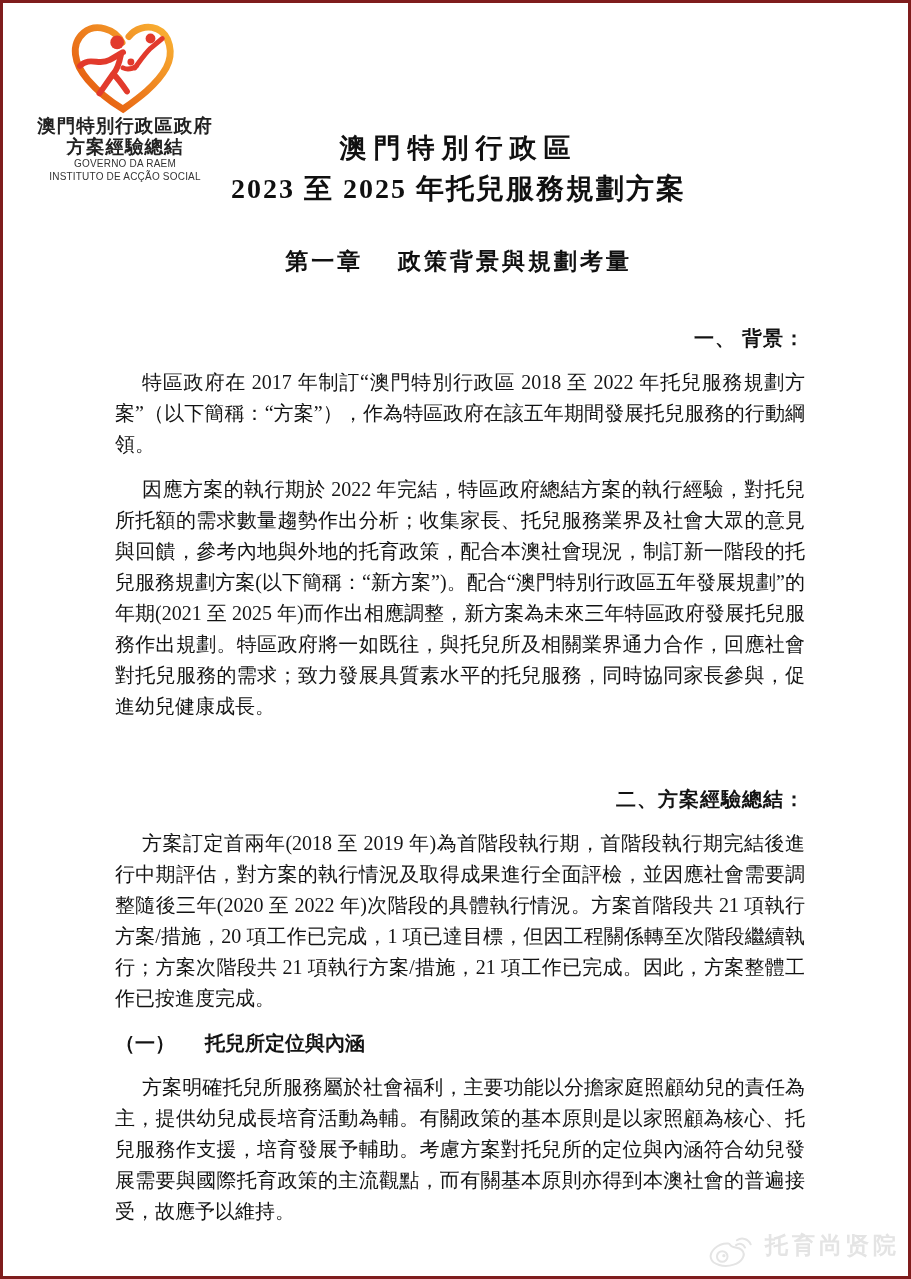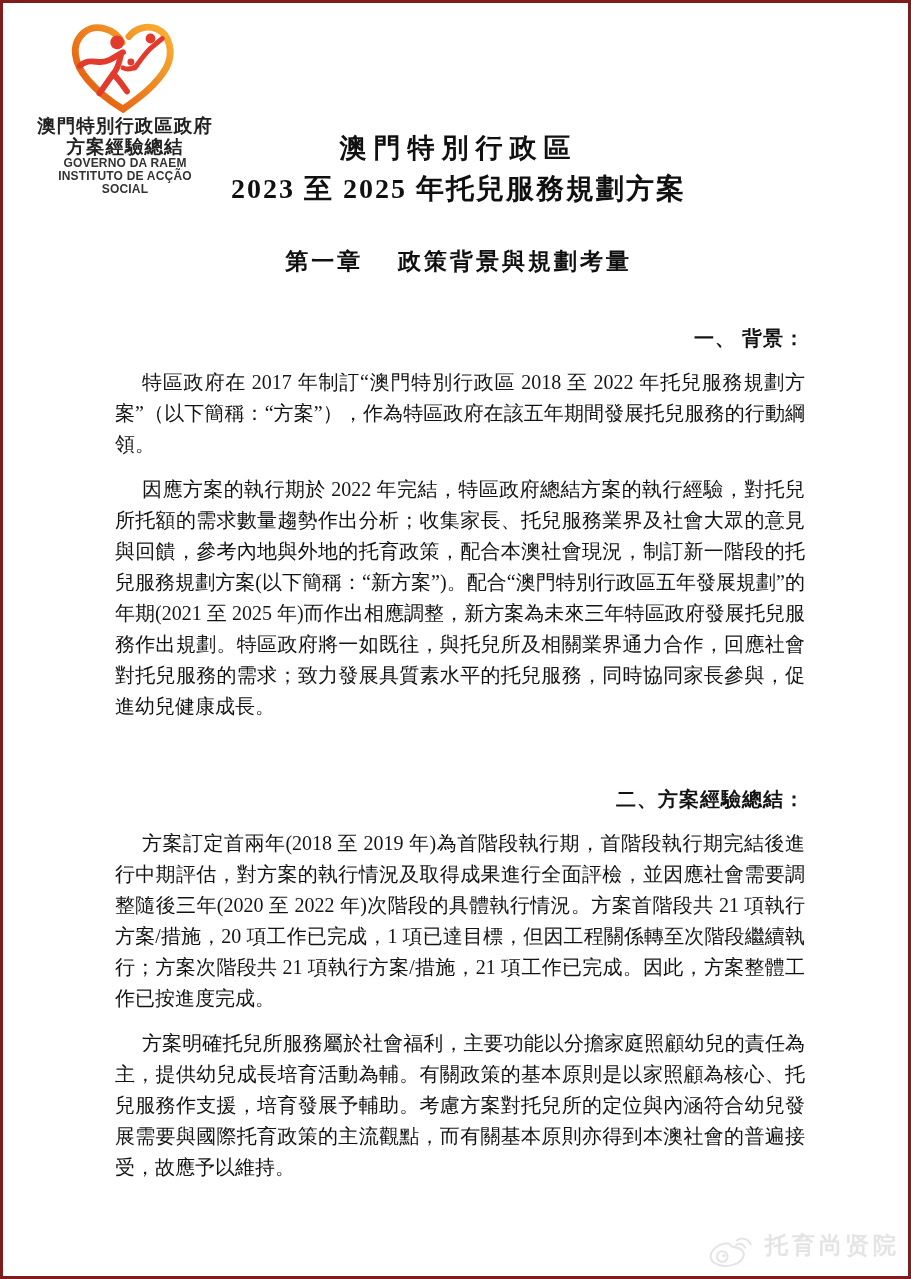--- a/index.html
+++ b/index.html
@@ -16,21 +16,21 @@
   }
 
   
   .logo-block {
     position:absolute; left:34px; top:10px; width:176px;
     text-align:center;
     font-family:"Liberation Sans","DejaVu Sans",sans-serif;
   }
   .heart-svg { width:118px; height:102px; display:block; margin:0 auto; }
   .org-zh { font-size:18.5px; font-weight:bold; line-height:21px; letter-spacing:1px; color:#222; }
-  .org-pt { font-size:12px; font-weight:bold; line-height:13px; letter-spacing:0.2px; color:#333; }
+  .org-pt { font-size:10px; font-weight:normal; line-height:13px; letter-spacing:0.2px; color:#333; }
 
   .doc-title {
     position:absolute; left:0; top:129px; width:911px;
     text-align:center; font-weight:bold; color:#101010;
   }
   .title-line1 { font-size:27px; letter-spacing:7px; line-height:32px; }
   .title-line2 { font-size:28px; letter-spacing:2px; line-height:34px; margin-top:8px; }
 
   .chapter-heading {
     position:absolute; left:0; top:243px; width:911px;
@@ -108,20 +108,23 @@
 
   <main class="content">
 
     <h2>一、 背景：</h2>
     <p>特區政府在 2017 年制訂“澳門特別行政區 2018 至 2022 年托兒服務規劃方案”（以下簡稱：“方案”），作為特區政府在該五年期間發展托兒服務的行動綱領。</p>
     <p>因應方案的執行期於 2022 年完結，特區政府總結方案的執行經驗，對托兒所托額的需求數量趨勢作出分析；收集家長、托兒服務業界及社會大眾的意見與回饋，參考內地與外地的托育政策，配合本澳社會現況，制訂新一階段的托兒服務規劃方案(以下簡稱：“新方案”)。配合“澳門特別行政區五年發展規劃”的年期(2021 至 2025 年)而作出相應調整，新方案為未來三年特區政府發展托兒服務作出規劃。特區政府將一如既往，與托兒所及相關業界通力合作，回應社會對托兒服務的需求；致力發展具質素水平的托兒服務，同時協同家長參與，促進幼兒健康成長。</p>
 
     <h2 class="gap-large">二、方案經驗總結：</h2>
     <p>方案訂定首兩年(2018 至 2019 年)為首階段執行期，首階段執行期完結後進行中期評估，對方案的執行情況及取得成果進行全面評檢，並因應社會需要調整隨後三年(2020 至 2022 年)次階段的具體執行情況。方案首階段共 21 項執行方案/措施，20 項工作已完成，1 項已達目標，但因工程關係轉至次階段繼續執行；方案次階段共 21 項執行方案/措施，21 項工作已完成。因此，方案整體工作已按進度完成。</p>
 
+    <h3>
+      <span class="h3-num">（一）</span><span>托兒所定位與內涵</span>
+    </h3>
     <p>方案明確托兒所服務屬於社會福利，主要功能以分擔家庭照顧幼兒的責任為主，提供幼兒成長培育活動為輔。有關政策的基本原則是以家照顧為核心、托兒服務作支援，培育發展予輔助。考慮方案對托兒所的定位與內涵符合幼兒發展需要與國際托育政策的主流觀點，而有關基本原則亦得到本澳社會的普遍接受，故應予以維持。</p>
 
   </main>
 
   <div class="watermark">
     <svg class="weibo-svg" viewBox="0 0 64 48">
       <path d="M 26 16 C 14 16 4 26 6 34 C 8 42 22 46 34 42 C 44 39 50 30 44 24
                C 40 20 32 22 30 18 C 28 15 28 16 26 16 Z" fill="none" stroke-width="2.5" stroke="#e4e4e4"></path>
       <circle cx="20" cy="32" r="6.5" fill="none" stroke-width="2.5" stroke="#e4e4e4"></circle>
       <circle cx="22" cy="31" r="2" fill="#e4e4e4"></circle>

